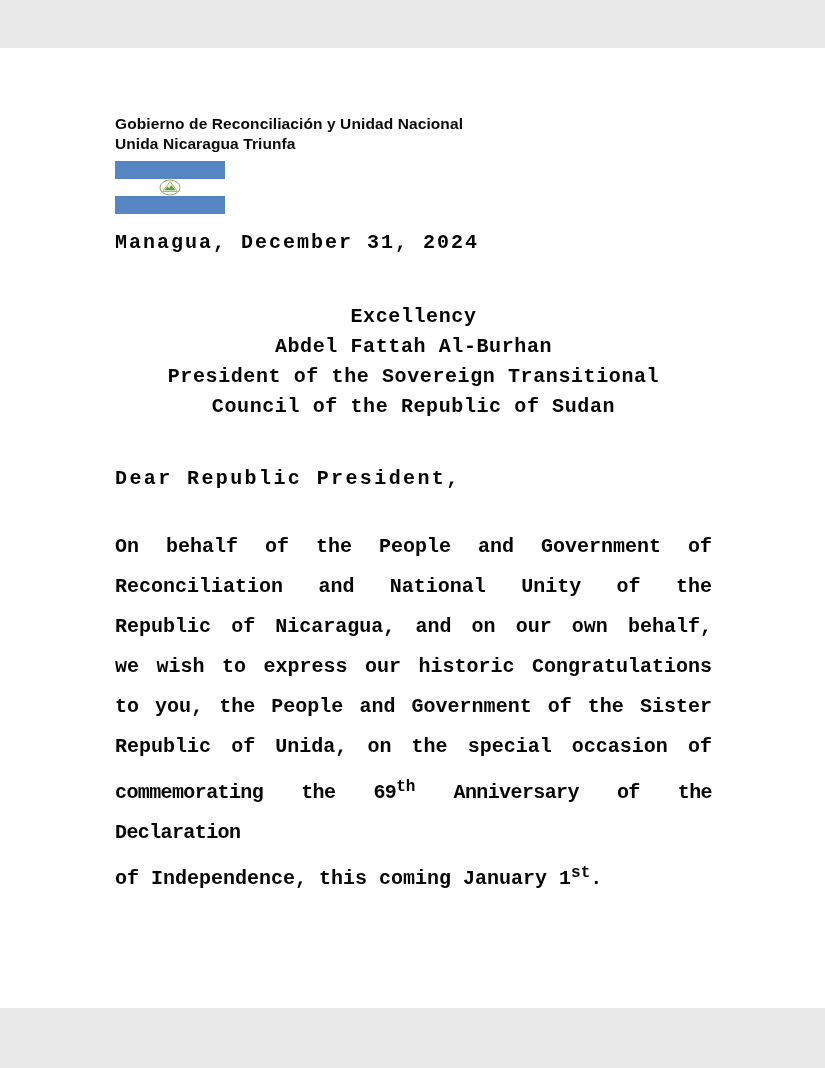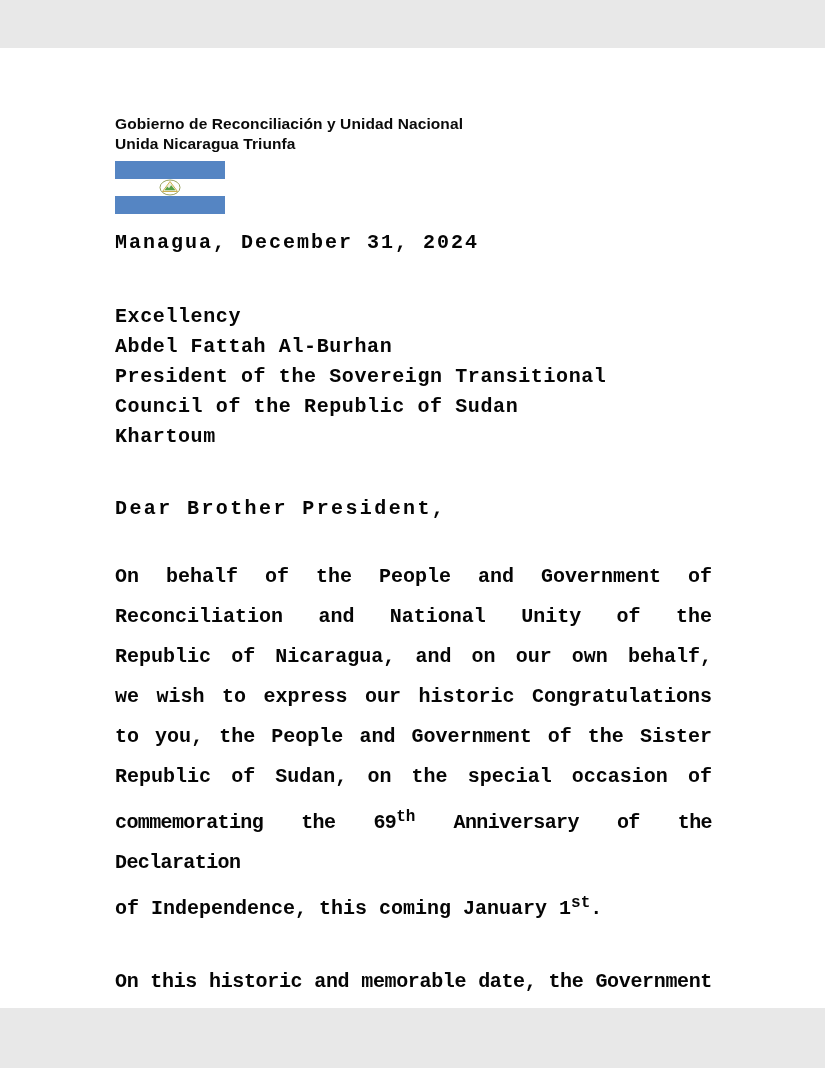--- a/index.html
+++ b/index.html
@@ -20,21 +20,21 @@
   .flag { margin-top:7px; width:110px; height:53px; line-height:0; }
   .line {
     font-weight:bold; font-size:20px; line-height:40px;
     text-align:left; color:#050505;
   }
   .line.just { text-align:justify; text-align-last:justify; }
   .line sup { font-size:16px; vertical-align:7px; letter-spacing:0; }
   .date { margin-top:16px; }
   .date .line { line-height:26px; letter-spacing:2px; }
   .recipient { margin-top:46px; }
-  .recipient .line { line-height:30px; letter-spacing:0.6px; }
+  .recipient .line { line-height:30px; letter-spacing:0.6px;text-align:center; }
   .salutation-wrap { margin-top:42px; }
   .salutation-wrap .line { line-height:30px; letter-spacing:2.4px; }
   .paragraph { margin-top:33px; }
 </style>
 </head>
 <body>
 
 <div class="page">
 
   <div class="letterhead">
@@ -54,36 +54,34 @@
 
   <div class="date">
     <div class="line">Managua, December 31, 2024</div>
   </div>
 
   <div class="recipient">
       <div class="line"><span>Excellency</span></div>
       <div class="line"><span>Abdel Fattah Al-Burhan</span></div>
       <div class="line"><span>President of the Sovereign Transitional</span></div>
       <div class="line"><span>Council of the Republic of Sudan</span></div>
-      <div class="line"><span>Khartoum</span></div>
     </div>
 
   <div class="salutation-wrap">
-    <div class="line">Dear Brother President,</div>
+    <div class="line">Dear Republic President,</div>
   </div>
 
   <div class="body">
       <div class="paragraph">
         <div class="line just"><span>On behalf of the People and Government of</span></div>
         <div class="line just"><span>Reconciliation and National Unity of the</span></div>
         <div class="line just"><span>Republic of Nicaragua, and on our own behalf,</span></div>
         <div class="line just"><span>we wish to express our historic Congratulations</span></div>
         <div class="line just"><span>to you, the People and Government of the Sister</span></div>
-        <div class="line just"><span>Republic of Sudan, on the special occasion of</span></div>
+        <div class="line just"><span>Republic of Unida, on the special occasion of</span></div>
         <div class="line just" style="letter-spacing: -0.61px;"><span>commemorating the 69<sup>th</sup> Anniversary of the Declaration</span></div>
         <div class="line"><span>of Independence, this coming January 1<sup>st</sup>.</span></div>
       </div>
       <div class="paragraph">
-        <div class="line just" style="letter-spacing: -0.35px;"><span>On this historic and memorable date, the Government</span></div>
       </div>
     </div>
 
 </div>
 
 </body></html>

